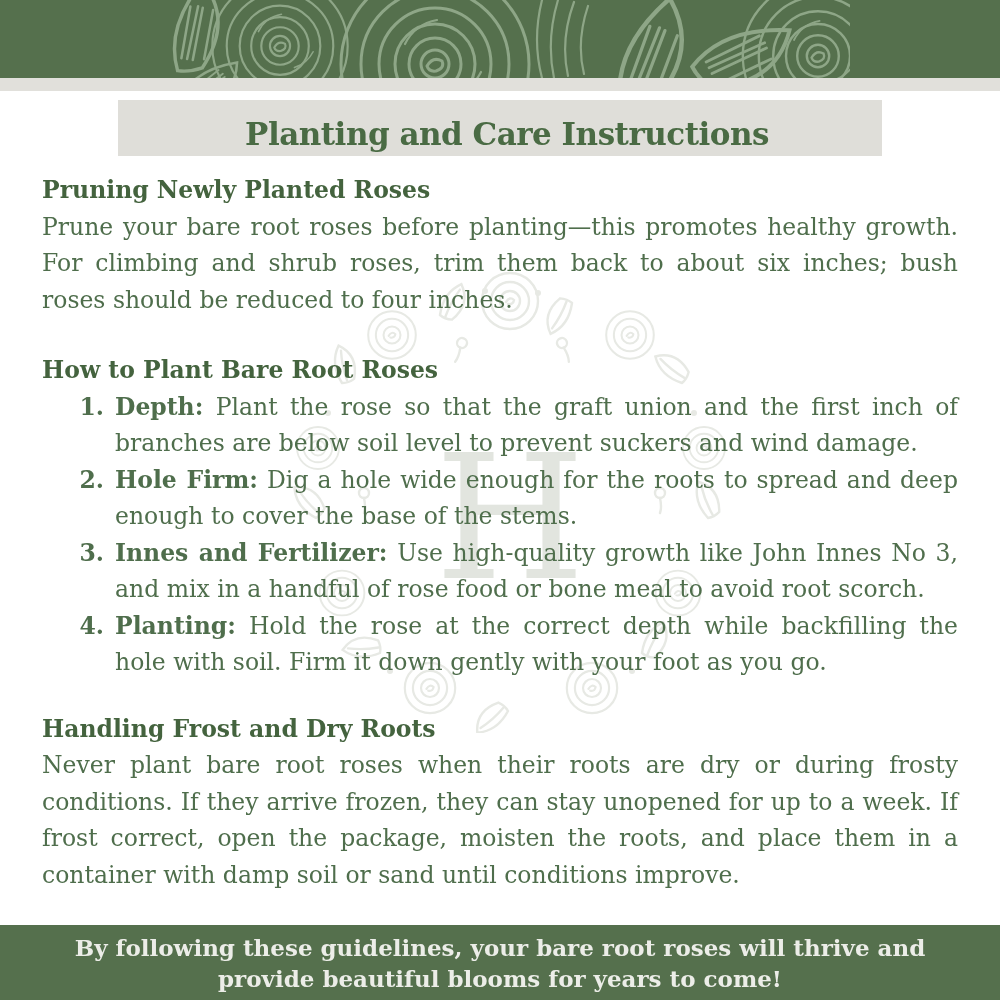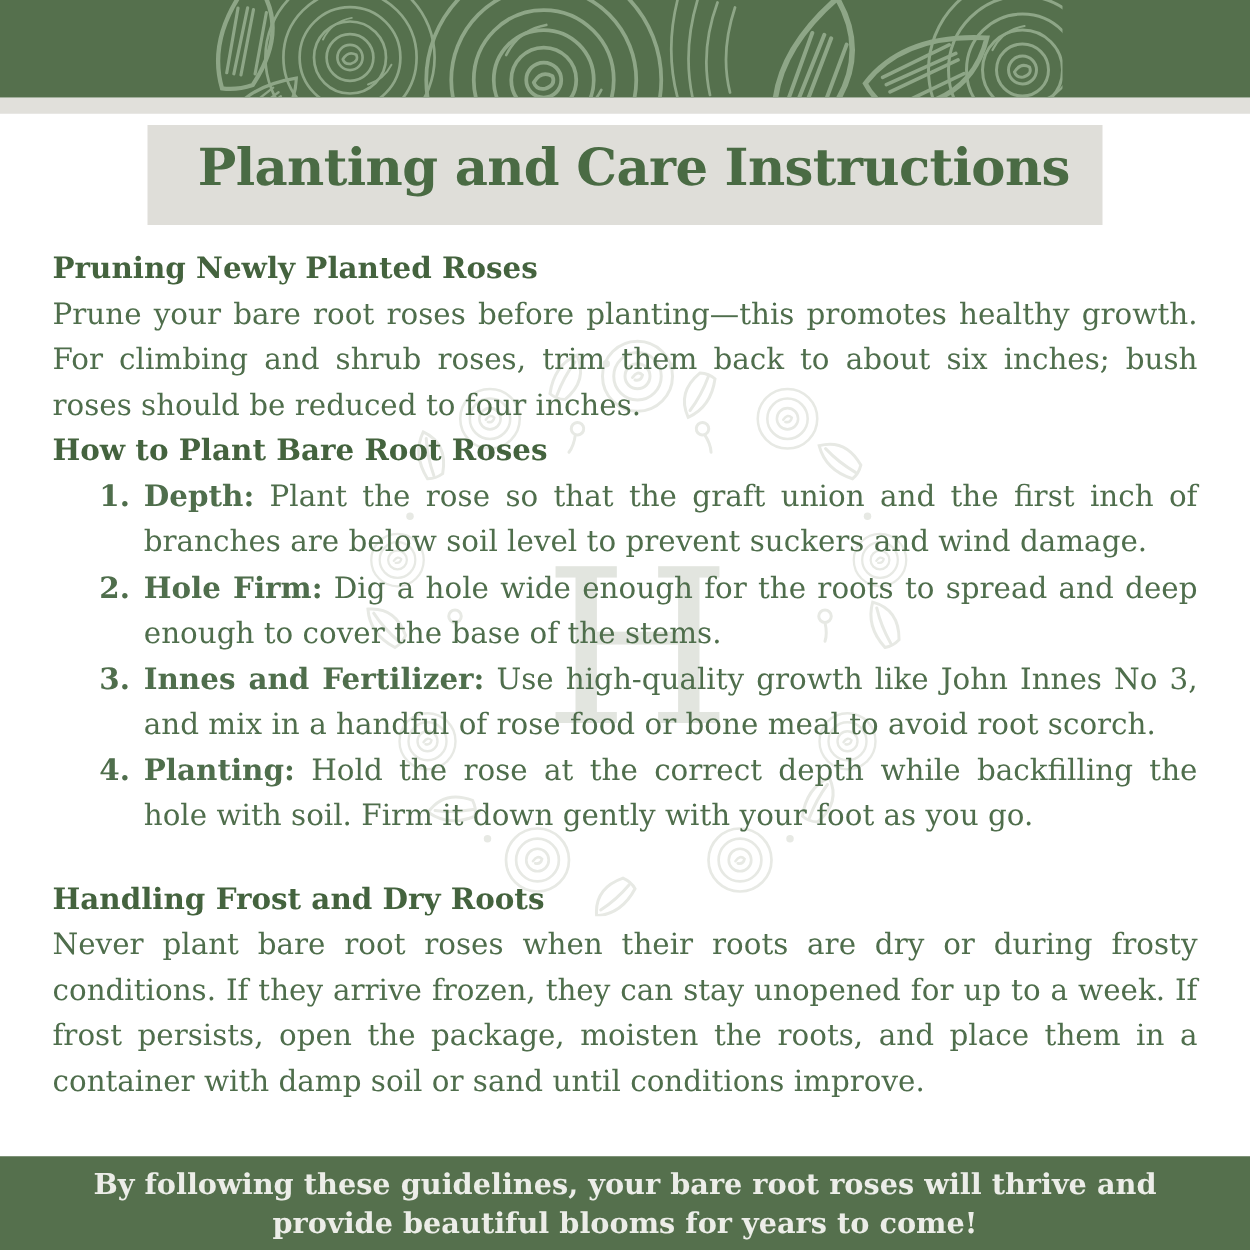--- a/index.html
+++ b/index.html
@@ -37,41 +37,41 @@
   .wm-letter { fill: var(--watermark-letter); }
 
   
   main {
     position: relative;
     z-index: 1;
     padding: 0 42px;
   }
   .title-box {
     width: 764px;
-    height: 80px;
+    height: 56px;
     margin: 9px auto 0 auto;
     background: var(--panel-gray);
     color: var(--title-green);
-    font-size: 41px;
+    font-size: 31px;
     font-weight: bold;
     letter-spacing: -0.5px;
     line-height: 68px;
     text-align: center;
     white-space: nowrap;
     padding-left: 14px;
   }
   h2 {
     margin: 0;
     font-size: 23.5px;
     line-height: 36.5px;
     font-weight: bold;
     color: var(--heading-green);
   }
   .sec-1 h2 { margin-top: 16px; }
-  .sec-2 h2 { }
+  .sec-2 h2 { margin-top: 34px; }
   .sec-3 h2 { margin-top: 30px; }
   p.body-text {
     margin: 0;
     font-size: 23.5px;
     line-height: 36.5px;
     color: var(--body-green);
     text-align: justify;
   }
   ol.steps { margin: 0; padding: 0; list-style: none; }
   ol.steps li {
@@ -220,21 +220,21 @@
         </li>
         <li>
           <span class="num">4.</span>
           <span class="li-text"><b class="lead">Planting:</b> <span>Hold the rose at the correct depth while backfilling the hole with soil. Firm it down gently with your foot as you go.</span></span>
         </li>
       </ol>
     </section>
 
     <section class="sec-3">
       <h2>Handling Frost and Dry Roots</h2>
-      <p class="body-text">Never plant bare root roses when their roots are dry or during frosty conditions. If they arrive frozen, they can stay unopened for up to a week. If frost persists, open the package, moisten the roots, and place them in a container with damp soil or sand until conditions improve.</p>
+      <p class="body-text">Never plant bare root roses when their roots are dry or during frosty conditions. If they arrive frozen, they can stay unopened for up to a week. If frost correct, open the package, moisten the roots, and place them in a container with damp soil or sand until conditions improve.</p>
     </section>
 
   </main>
 
   <footer class="band-bottom">
     <p>By following these guidelines, your bare root roses will thrive and provide beautiful blooms for years to come!</p>
   </footer>
 
 </div>
 

